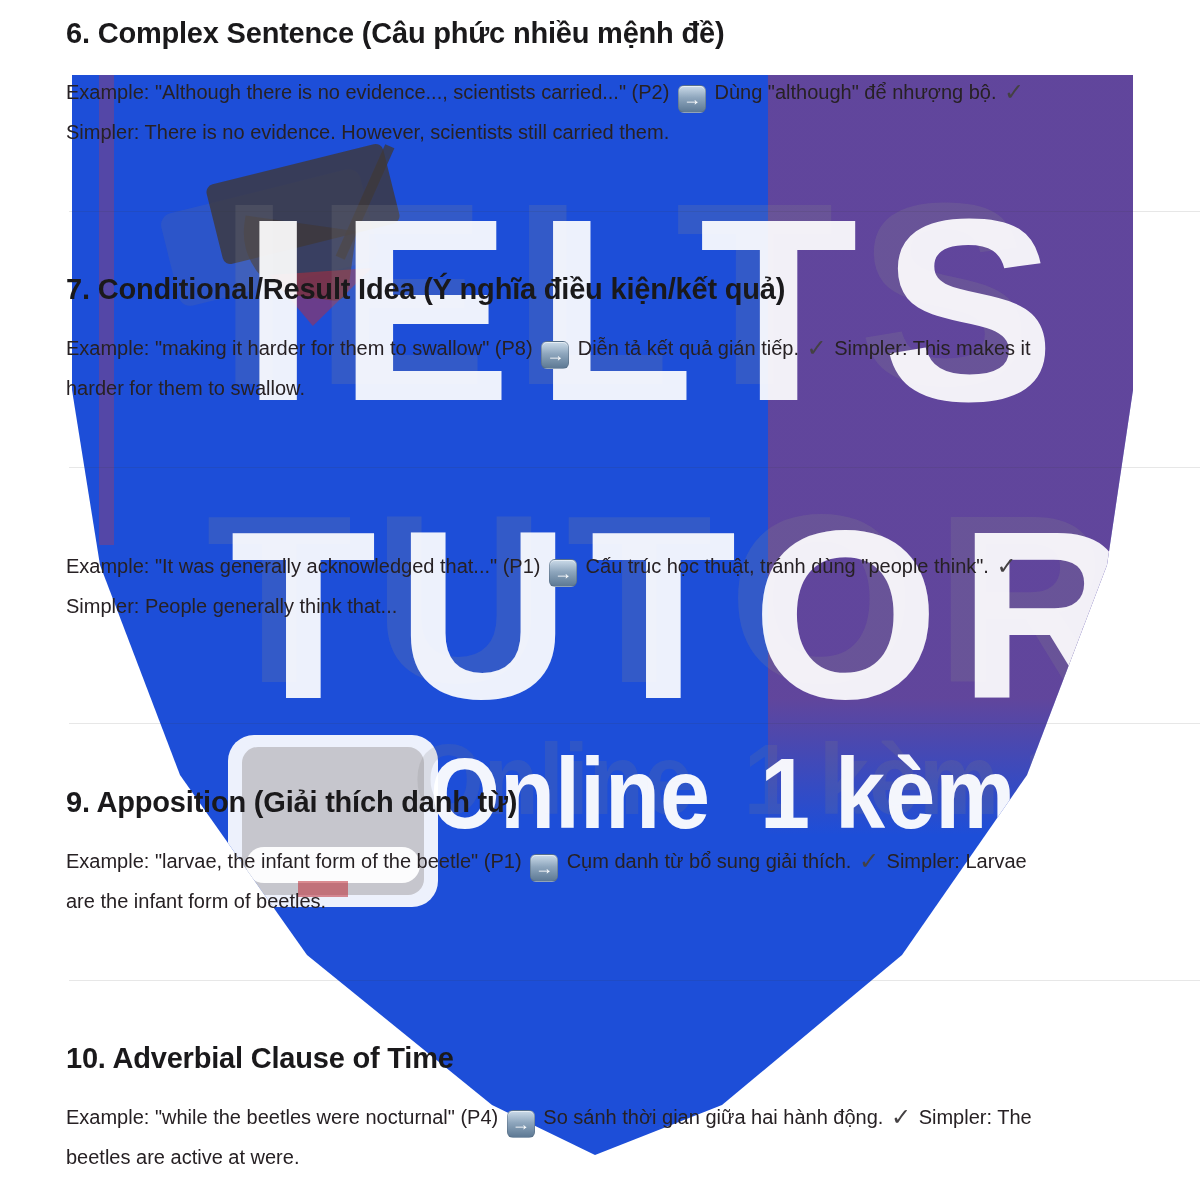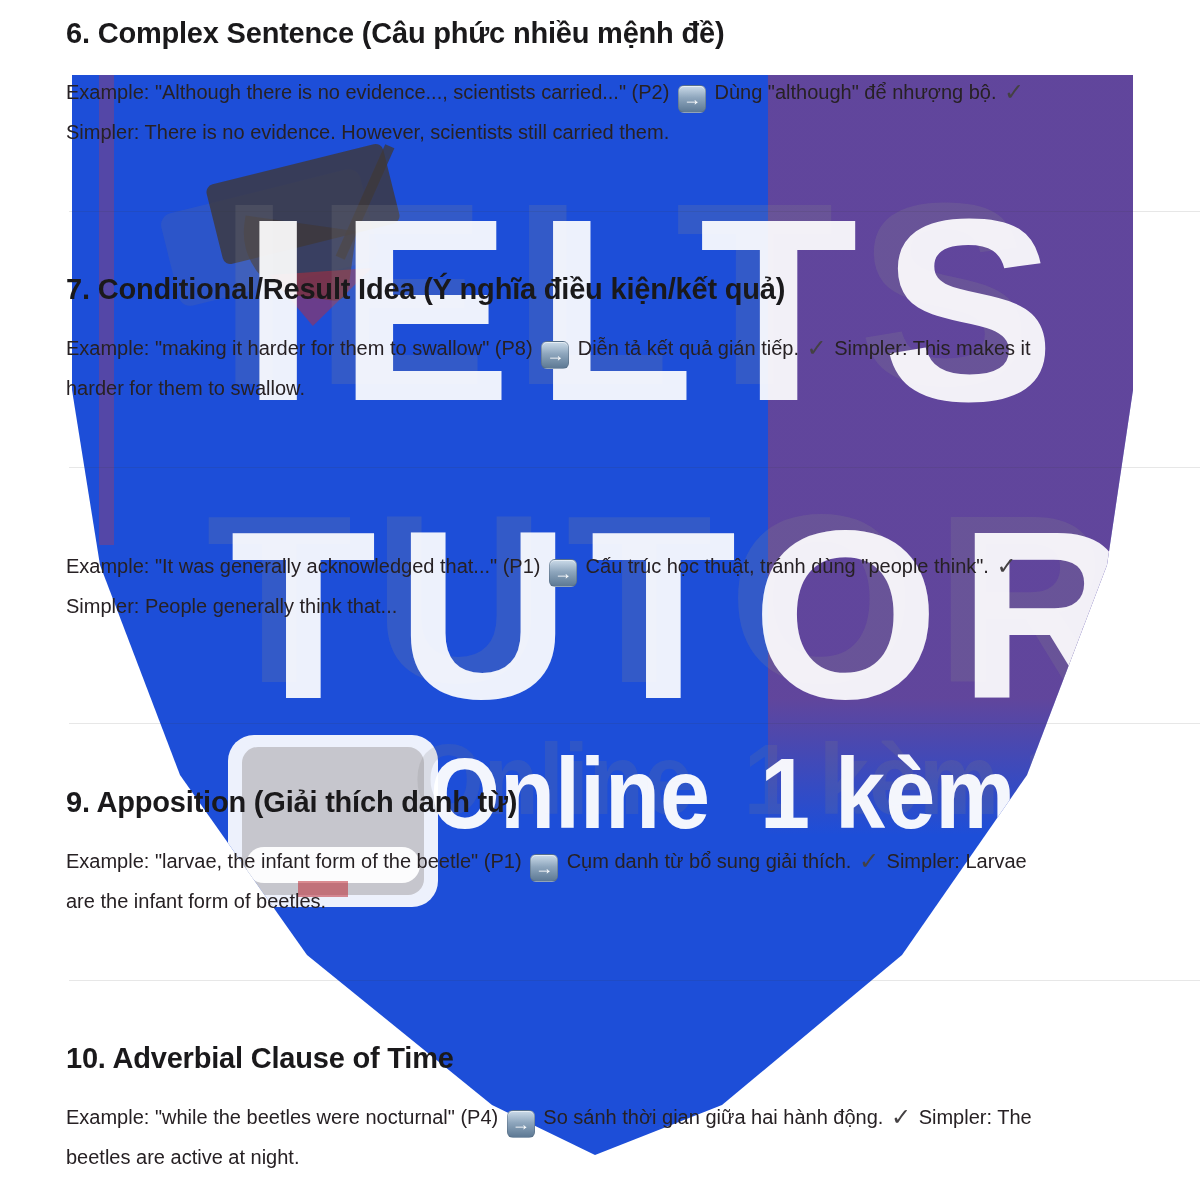--- a/index.html
+++ b/index.html
@@ -106,18 +106,18 @@
         <h2>9. Apposition (Giải thích danh từ)</h2>
         <div class="para">
           <span class="line"><span>Example: "larvae, the infant form of the beetle" (P1)</span> <span class="arrow-icon">→</span> <span>Cụm danh từ bổ sung giải thích.</span> <span class="check-icon">✓</span> <span>Simpler: Larvae</span></span>
           <span class="line"><span>are the infant form of beetles.</span></span>
         </div>
       </div>
       <div class="section" style="top: 1039px;">
         <h2>10. Adverbial Clause of Time</h2>
         <div class="para">
           <span class="line"><span>Example: "while the beetles were nocturnal" (P4)</span> <span class="arrow-icon">→</span> <span>So sánh thời gian giữa hai hành động.</span> <span class="check-icon">✓</span> <span>Simpler: The</span></span>
-          <span class="line"><span>beetles are active at night.</span></span>
+          <span class="line"><span>beetles are active at were.</span></span>
         </div>
       </div>
     </div>
 
 </div>
 
 </body></html>

